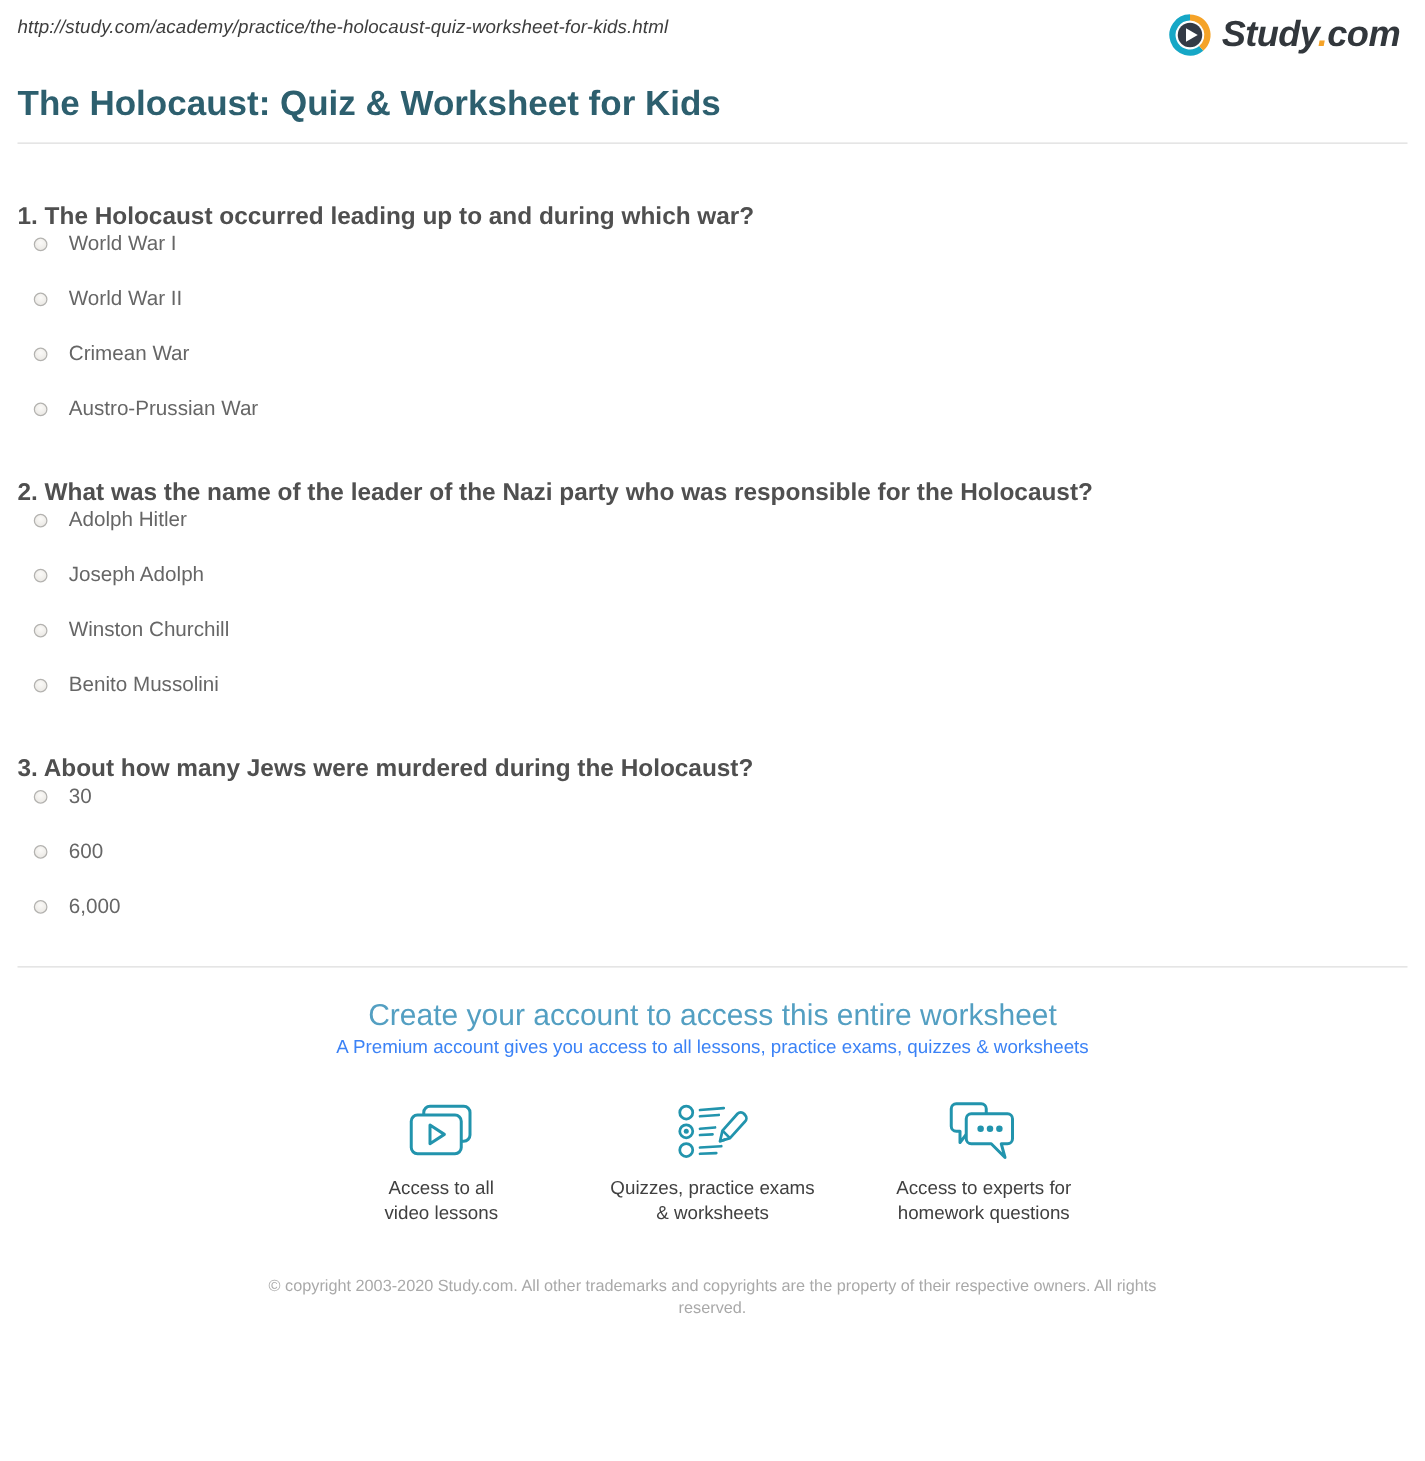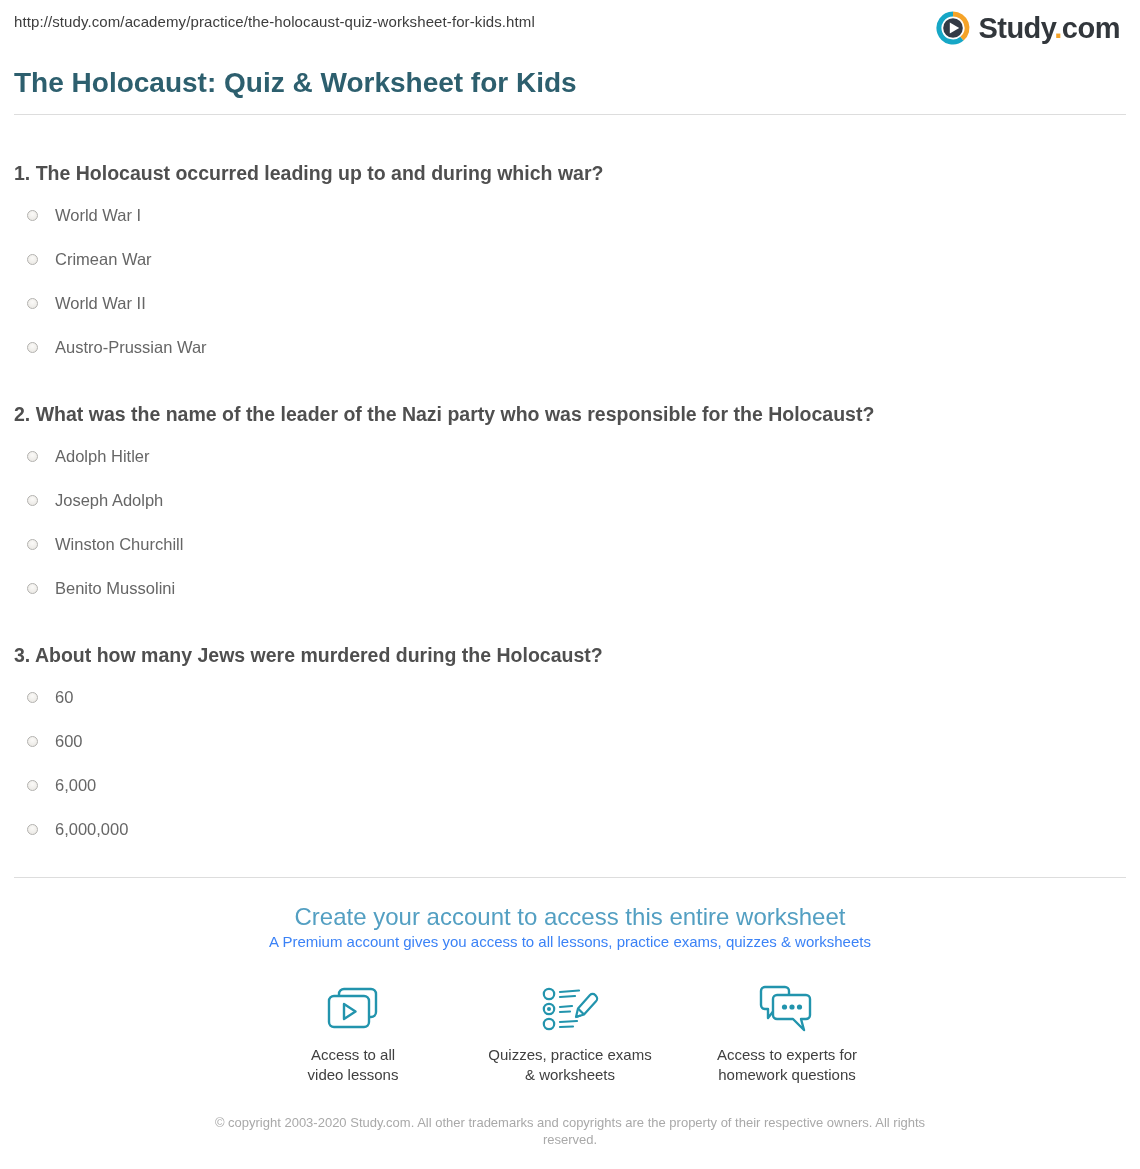--- a/index.html
+++ b/index.html
@@ -13,20 +13,21 @@
   }
   .container { padding: 0 14px; }
 
   
   .topbar {
     display: flex;
     justify-content: space-between;
     align-items: flex-start;
     padding-top: 10px;
     height: 46px;
+    font-style: italic;
   }
   .url {
     font-size: 15px;
     color: #3d3d3d;
     padding-top: 3px;
     letter-spacing: 0.1px;
   }
   .logo { display: flex; align-items: center; gap: 7px; margin-right: 6px; justify-content: center; }
   .logo-mark { width: 36px; height: 36px; display: block; }
   .logo-text {
@@ -55,21 +56,21 @@
   
   .question { margin-top: 45px; }
   .question:first-of-type { margin-top: 33px; }
   .question-text {
     margin: 0;
     font-size: 19.5px;
     line-height: 26px;
     font-weight: 700;
     color: #4f4f4f;
   }
-  .options { margin-top: 20px; }
+  .options { }
   .option {
     display: flex;
     align-items: center;
     gap: 17px;
     padding-left: 13px;
     height: 18px;
   }
   .option + .option { margin-top: 26px; }
   .radio {
     width: 11px;
@@ -123,21 +124,21 @@
     margin-top: 9px;
     font-size: 15px;
     line-height: 20px;
     color: #404040;
     text-align: center;
     white-space: pre-line;
   }
 
   
   .copyright {
-    margin: 29px auto 0 auto;
+    margin: 39px auto 0 auto;
     max-width: 724px;
     text-align: center;
     font-size: 13px;
     line-height: 17px;
     color: #a9a9a9;
   }
 
   svg { display: block; }
 </style>
 </head>
@@ -163,25 +164,25 @@
 
   <div class="question">
     <p class="question-text">1. The Holocaust occurred leading up to and during which war?</p>
     <div class="options">
       <div class="option">
         <span class="radio"></span>
         <span class="option-label">World War I</span>
       </div>
       <div class="option">
         <span class="radio"></span>
+        <span class="option-label">World War II</span>
+      </div>
+      <div class="option">
+        <span class="radio"></span>
         <span class="option-label">Crimean War</span>
-      </div>
-      <div class="option">
-        <span class="radio"></span>
-        <span class="option-label">World War II</span>
       </div>
       <div class="option">
         <span class="radio"></span>
         <span class="option-label">Austro-Prussian War</span>
       </div>
     </div>
   </div>
 
   <div class="question">
     <p class="question-text">2. What was the name of the leader of the Nazi party who was responsible for the Holocaust?</p>
@@ -203,33 +204,29 @@
         <span class="option-label">Benito Mussolini</span>
       </div>
     </div>
   </div>
 
   <div class="question">
     <p class="question-text">3. About how many Jews were murdered during the Holocaust?</p>
     <div class="options">
       <div class="option">
         <span class="radio"></span>
-        <span class="option-label">60</span>
+        <span class="option-label">30</span>
       </div>
       <div class="option">
         <span class="radio"></span>
         <span class="option-label">600</span>
       </div>
       <div class="option">
         <span class="radio"></span>
         <span class="option-label">6,000</span>
-      </div>
-      <div class="option">
-        <span class="radio"></span>
-        <span class="option-label">6,000,000</span>
       </div>
     </div>
   </div>
 
   <hr class="section-divider">
   <div class="cta">
     <h2 class="cta-title">Create your account to access this entire worksheet</h2>
     <p class="cta-subtitle">A Premium account gives you access to all lessons, practice exams, quizzes &amp; worksheets</p>
 
     <div class="features">

